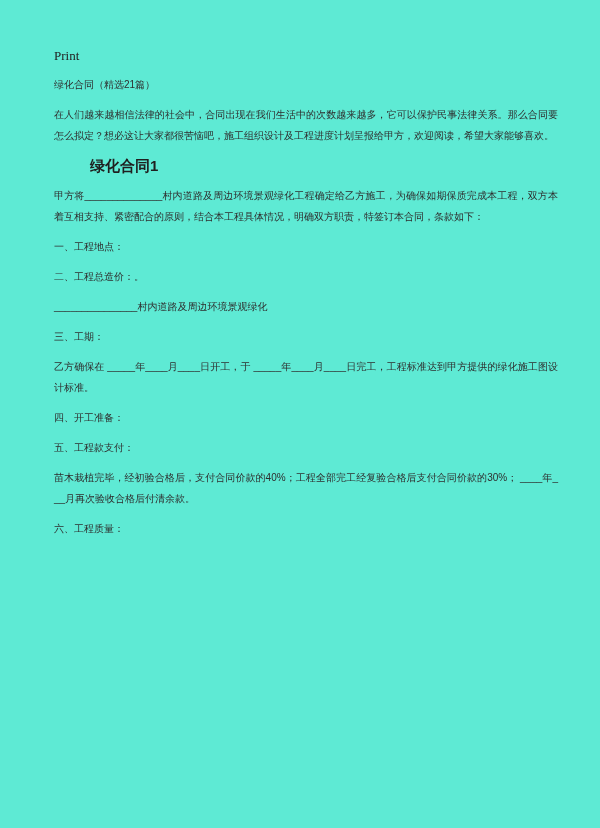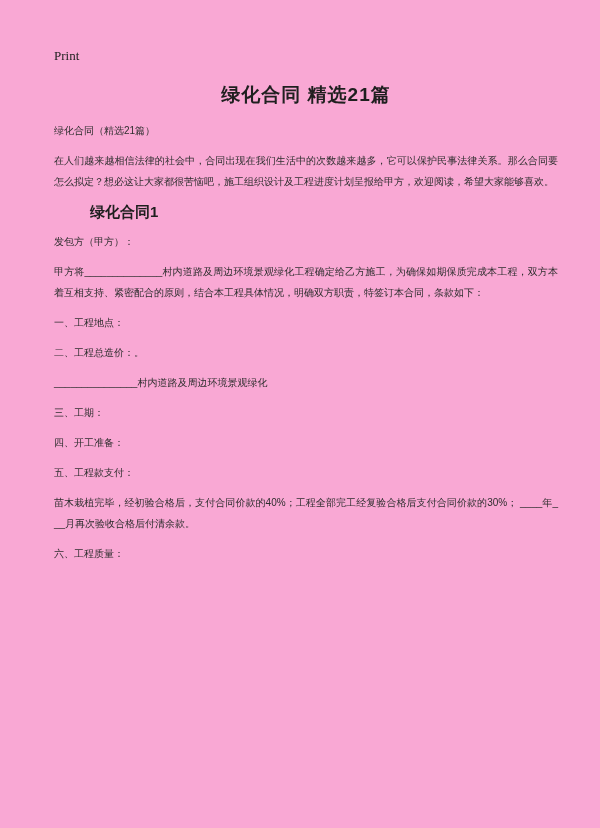--- a/index.html
+++ b/index.html
@@ -5,21 +5,21 @@
   * { margin: 0; padding: 0; box-sizing: border-box; }
   html, body {
     width: 600px;
     background: #fdfdfd;
     font-family: "Liberation Sans", sans-serif;
   }
   body { height: 828px; overflow: hidden; }
   .page {
     width: 600px;
     height: 828px;
-    background: #f9a8d4;
+    background: #5eead4;
     color: #2e2e2e;
     padding: 46px 42px 20px 54px;
   }
   .print-label {
     font-family: "Liberation Serif", serif;
     font-size: 13px;
     line-height: 19px;
     color: #222222;
     display: inline-block;
     cursor: pointer;
@@ -48,41 +48,40 @@
     margin-left: 36px;
   }
 </style>
 </head>
 <body>
 
 <div class="page">
 
   <span class="print-label">Print</span>
 
-  <h1 class="doc-title">绿化合同 精选21篇</h1>
 
   <p class="para">绿化合同（精选21篇）</p>
 
   <p class="para">在人们越来越相信法律的社会中，合同出现在我们生活中的次数越来越多，它可以保护民事法律关系。那么合同要怎么拟定？想必这让大家都很苦恼吧，施工组织设计及工程进度计划呈报给甲方，欢迎阅读，希望大家能够喜欢。</p>
 
   <p class="para bold">绿化合同1</p>
 
-  <p class="para">发包方（甲方）：</p>
 
 
   <p class="para">甲方将______________村内道路及周边环境景观绿化工程确定给乙方施工，为确保如期保质完成本工程，双方本着互相支持、紧密配合的原则，结合本工程具体情况，明确双方职责，特签订本合同，条款如下：</p>
 
   <p class="para">一、工程地点：</p>
 
   <p class="para">二、工程总造价：。</p>
 
   <p class="para">_______________村内道路及周边环境景观绿化</p>
 
   <p class="para">三、工期：</p>
 
+  <p class="para">乙方确保在 _____年____月____日开工，于 _____年____月____日完工，工程标准达到甲方提供的绿化施工图设计标准。</p>
 
   <p class="para">四、开工准备：</p>
 
 
   <p class="para">五、工程款支付：</p>
 
   <p class="para">苗木栽植完毕，经初验合格后，支付合同价款的40%；工程全部完工经复验合格后支付合同价款的30%； ____年___月再次验收合格后付清余款。</p>
 
   <p class="para">六、工程质量：</p>
 

